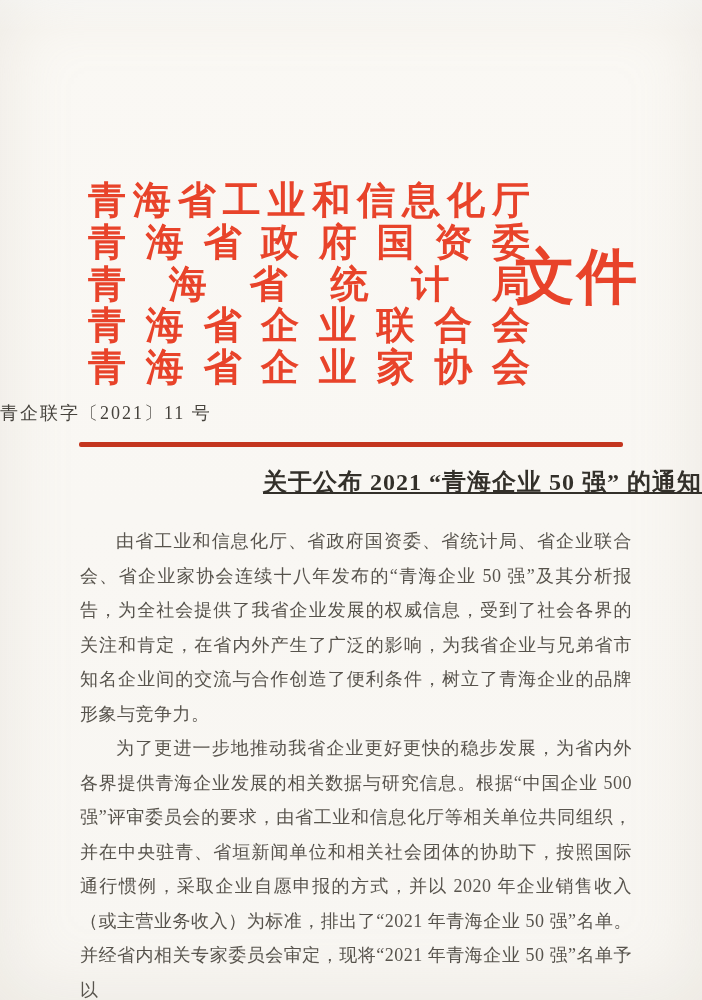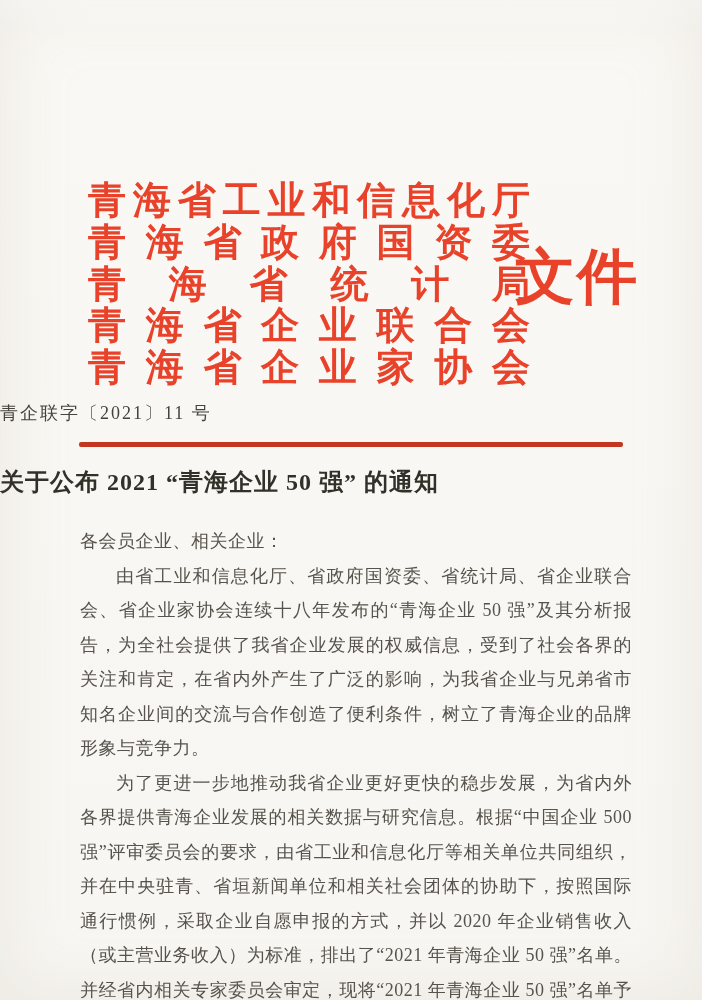--- a/index.html
+++ b/index.html
@@ -70,25 +70,26 @@
     background: var(--rule);
   }
 
   
   .notice-title {
     position: absolute;
     left: 0;
     top: 466px;
     width: 100%;
     margin: 0;
-    text-align: left;
+    text-align: right;
     font-size: 24px;
     font-weight: 700;
     letter-spacing: 1px;
     color: var(--title);
+    text-decoration: underline;
   }
 
   
   .notice-body {
     position: absolute;
     left: 80px;
     top: 524px;
     width: 552px;
     font-size: 18px;
     line-height: 34.5px;
@@ -163,18 +164,17 @@
 
   <div class="wenjian">文件</div>
 
   <div class="doc-number">青企联字〔2021〕11 号</div>
 
   <div class="red-rule"></div>
 
   <h1 class="notice-title">关于公布 2021 “青海企业 50 强” 的通知</h1>
 
   <div class="notice-body">
-    <p class="salutation">各会员企业、相关企业：</p>
     <p class="para">由省工业和信息化厅、省政府国资委、省统计局、省企业联合会、省企业家协会连续十八年发布的“青海企业 50 强”及其分析报告，为全社会提供了我省企业发展的权威信息，受到了社会各界的关注和肯定，在省内外产生了广泛的影响，为我省企业与兄弟省市知名企业间的交流与合作创造了便利条件，树立了青海企业的品牌形象与竞争力。</p>
     <p class="para">为了更进一步地推动我省企业更好更快的稳步发展，为省内外各界提供青海企业发展的相关数据与研究信息。根据“中国企业 500 强”评审委员会的要求，由省工业和信息化厅等相关单位共同组织，并在中央驻青、省垣新闻单位和相关社会团体的协助下，按照国际通行惯例，采取企业自愿申报的方式，并以 2020 年企业销售收入（或主营业务收入）为标准，排出了“2021 年青海企业 50 强”名单。并经省内相关专家委员会审定，现将“2021 年青海企业 50 强”名单予以</p>
   </div>
 
 </div>
 
 </body></html>

